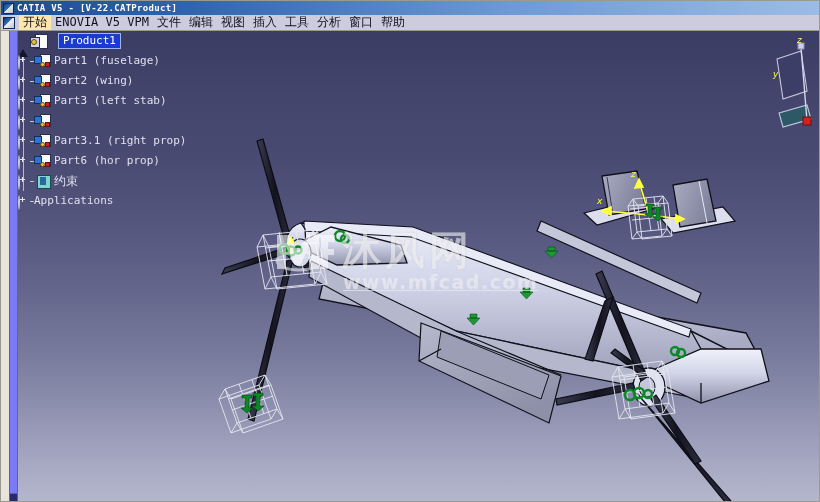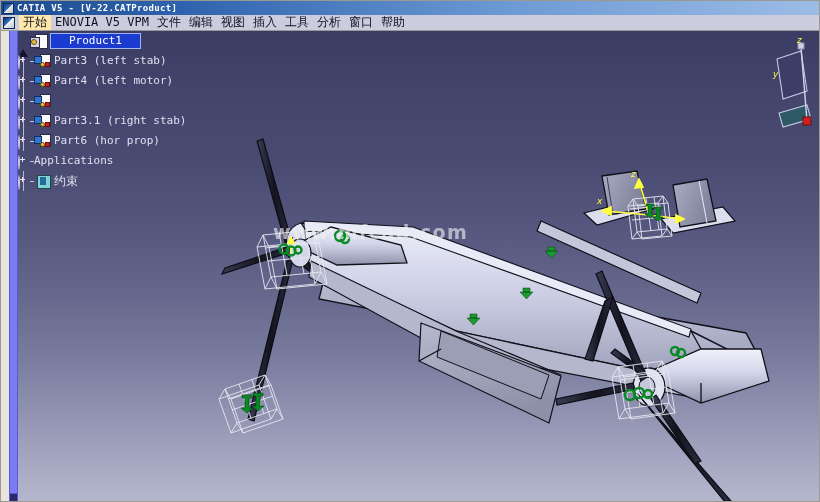--- a/index.html
+++ b/index.html
@@ -234,21 +234,22 @@
   }
   .tree-label {
     color: #dfe0ef;
     line-height: 14px;
     letter-spacing: 0px;
   }
   .tree-label.selected {
     background: #1a3ad0;
     color: #ffffff;
     border: 1px solid #9fb4f0;
-    padding: 0px 18px;
+    padding: 0px 4px;
+    margin-left: 8px;
   }
   .tree-label.cjk {
     font-family: "DejaVu Sans", sans-serif;
     font-size: 12px;
   }
 
   
   .model-svg {
     position: absolute;
     top: 0; left: 0;
@@ -278,21 +279,23 @@
     letter-spacing: 4px;
     line-height: 46px;
     text-shadow: 0 0 1px rgba(120,120,140,0.6);
   }
   .wm-url {
     font-family: "DejaVu Sans", sans-serif;
     font-size: 19px;
     font-weight: bold;
     color: #efeff2;
     letter-spacing: 1.5px;
+    margin-left: 70px;
     margin-top: -4px;
+    text-decoration: underline;
   }
 
   
   .axis-gizmo {
     position: absolute;
     right: 6px; top: 2px;
     width: 58px; height: 108px;
     z-index: 28;
   }
   .axis-label {
@@ -506,20 +509,31 @@
       <g stroke="#10101a" stroke-width="1.3" fill="none">
         <path d="M 455,300 L 560,344"></path>
         <path d="M 418,330 L 440,318"></path>
         <path d="M 700,352 L 700,372"></path>
         <path d="M 690,300 L 700,318"></path>
       </g>
       <path d="M 604,270 L 612,266 L 592,330 L 584,328 Z" fill="url(#gBlade)" stroke="#0c0c14" stroke-width="1.1"></path>
     </svg>
 
     <div class="watermark">
+      <div class="wm-row">
+        <div class="wm-logo">
+          <svg viewBox="0 0 62 50" width="62" height="50">
+            <path d="M4,44 L4,10 L16,10 L25,28 L34,10 L46,10 L46,44 L36,44 L36,22 L27,40 L22,40 L13,22 L13,44 Z" fill="#ffffff" opacity="0.92"></path>
+            <path d="M48,10 L62,10 L62,17 L55,17 L55,24 L61,24 L61,30 L55,30 L55,44 L48,44 Z" fill="#ffffff" opacity="0.92"></path>
+            <ellipse cx="26" cy="36" rx="22" ry="9" fill="none" stroke="#ffffff" stroke-width="3" opacity="0.85"></ellipse>
+            <path d="M44,4 l2,5 l5,2 l-5,2 l-2,5 l-2,-5 l-5,-2 l5,-2 Z" fill="#ffffff" opacity="0.9"></path>
+          </svg>
+        </div>
+        <div class="wm-text">沐风网</div>
+      </div>
       <div class="wm-url">www.mfcad.com</div>
     </div>
 
     <div class="axis-gizmo">
       <svg viewBox="0 0 58 108" width="58" height="108">
         <path d="M20,26 L44,18 L50,58 L26,66 Z" fill="#3c3e68" stroke="#cfd0e8" stroke-width="1.1" opacity="0.95"></path>
         <path d="M22,80 L50,72 L54,86 L26,94 Z" fill="#2c5a66" stroke="#cfd0e8" stroke-width="1.1" opacity="0.95"></path>
         <line x1="44" y1="14" x2="50" y2="88" stroke="#d4d5ea" stroke-width="1.4"></line>
         <rect x="41" y="10" width="6" height="6" fill="#cfd0e8" stroke="#8f90aa"></rect>
         <rect x="46" y="84" width="8" height="8" fill="#d02020" stroke="#6a1010"></rect>
@@ -537,95 +551,107 @@
       <div class="tree-row">
         <span class="tree-expander">
           <span class="exp-tri"></span>
         </span>
         <span class="node-icon ic-product">
           <span class="gear-dot"></span>
         </span>
         <span class="tree-label selected">Product1</span>
       </div>
 
-
-
       <div class="tree-row">
         <span class="tree-stem"></span>
         <span class="tree-expander"><span class="exp-plus"></span></span>
         <span class="tree-dash"></span>
         <span class="node-icon ic-part">
           <span class="pi-doc"></span>
             <span class="pi-cube"></span>
             <span class="pi-yel"></span>
             <span class="pi-red"></span>
         </span>
-        <span class="tree-label">Part3 (left stab)</span>
+        <span class="tree-label">Part1 (fuselage)</span>
       </div>
 
       <div class="tree-row">
         <span class="tree-stem"></span>
         <span class="tree-expander"><span class="exp-plus"></span></span>
         <span class="tree-dash"></span>
         <span class="node-icon ic-part">
           <span class="pi-doc"></span>
             <span class="pi-cube"></span>
             <span class="pi-yel"></span>
             <span class="pi-red"></span>
         </span>
-        <span class="tree-label">Part4 (left motor)</span>
+        <span class="tree-label">Part2 (wing)</span>
       </div>
 
       <div class="tree-row">
         <span class="tree-stem"></span>
         <span class="tree-expander"><span class="exp-plus"></span></span>
         <span class="tree-dash"></span>
         <span class="node-icon ic-part">
           <span class="pi-doc"></span>
             <span class="pi-cube"></span>
             <span class="pi-yel"></span>
             <span class="pi-red"></span>
         </span>
-      </div>
+        <span class="tree-label">Part3 (left stab)</span>
+      </div>
+
 
       <div class="tree-row">
         <span class="tree-stem"></span>
         <span class="tree-expander"><span class="exp-plus"></span></span>
         <span class="tree-dash"></span>
         <span class="node-icon ic-part">
           <span class="pi-doc"></span>
             <span class="pi-cube"></span>
             <span class="pi-yel"></span>
             <span class="pi-red"></span>
         </span>
-        <span class="tree-label">Part3.1 (right stab)</span>
       </div>
 
       <div class="tree-row">
         <span class="tree-stem"></span>
         <span class="tree-expander"><span class="exp-plus"></span></span>
         <span class="tree-dash"></span>
         <span class="node-icon ic-part">
           <span class="pi-doc"></span>
             <span class="pi-cube"></span>
             <span class="pi-yel"></span>
             <span class="pi-red"></span>
         </span>
+        <span class="tree-label">Part3.1 (right prop)</span>
+      </div>
+
+      <div class="tree-row">
+        <span class="tree-stem"></span>
+        <span class="tree-expander"><span class="exp-plus"></span></span>
+        <span class="tree-dash"></span>
+        <span class="node-icon ic-part">
+          <span class="pi-doc"></span>
+            <span class="pi-cube"></span>
+            <span class="pi-yel"></span>
+            <span class="pi-red"></span>
+        </span>
         <span class="tree-label">Part6 (hor prop)</span>
-      </div>
-
-      <div class="tree-row">
-        <span class="tree-expander"><span class="exp-plus"></span></span>
-        <span class="tree-dash"></span>
-        <span class="tree-label">Applications</span>
       </div>
 
       <div class="tree-row">
         <span class="tree-stem"></span>
         <span class="tree-expander"><span class="exp-plus"></span></span>
         <span class="tree-dash"></span>
         <span class="node-icon ic-constraint"></span>
         <span class="tree-label cjk">约束</span>
+      </div>
+
+      <div class="tree-row">
+        <span class="tree-expander"><span class="exp-plus"></span></span>
+        <span class="tree-dash"></span>
+        <span class="tree-label">Applications</span>
       </div>
 
     </div>
   </div>
 </div>
 
 </body></html>

